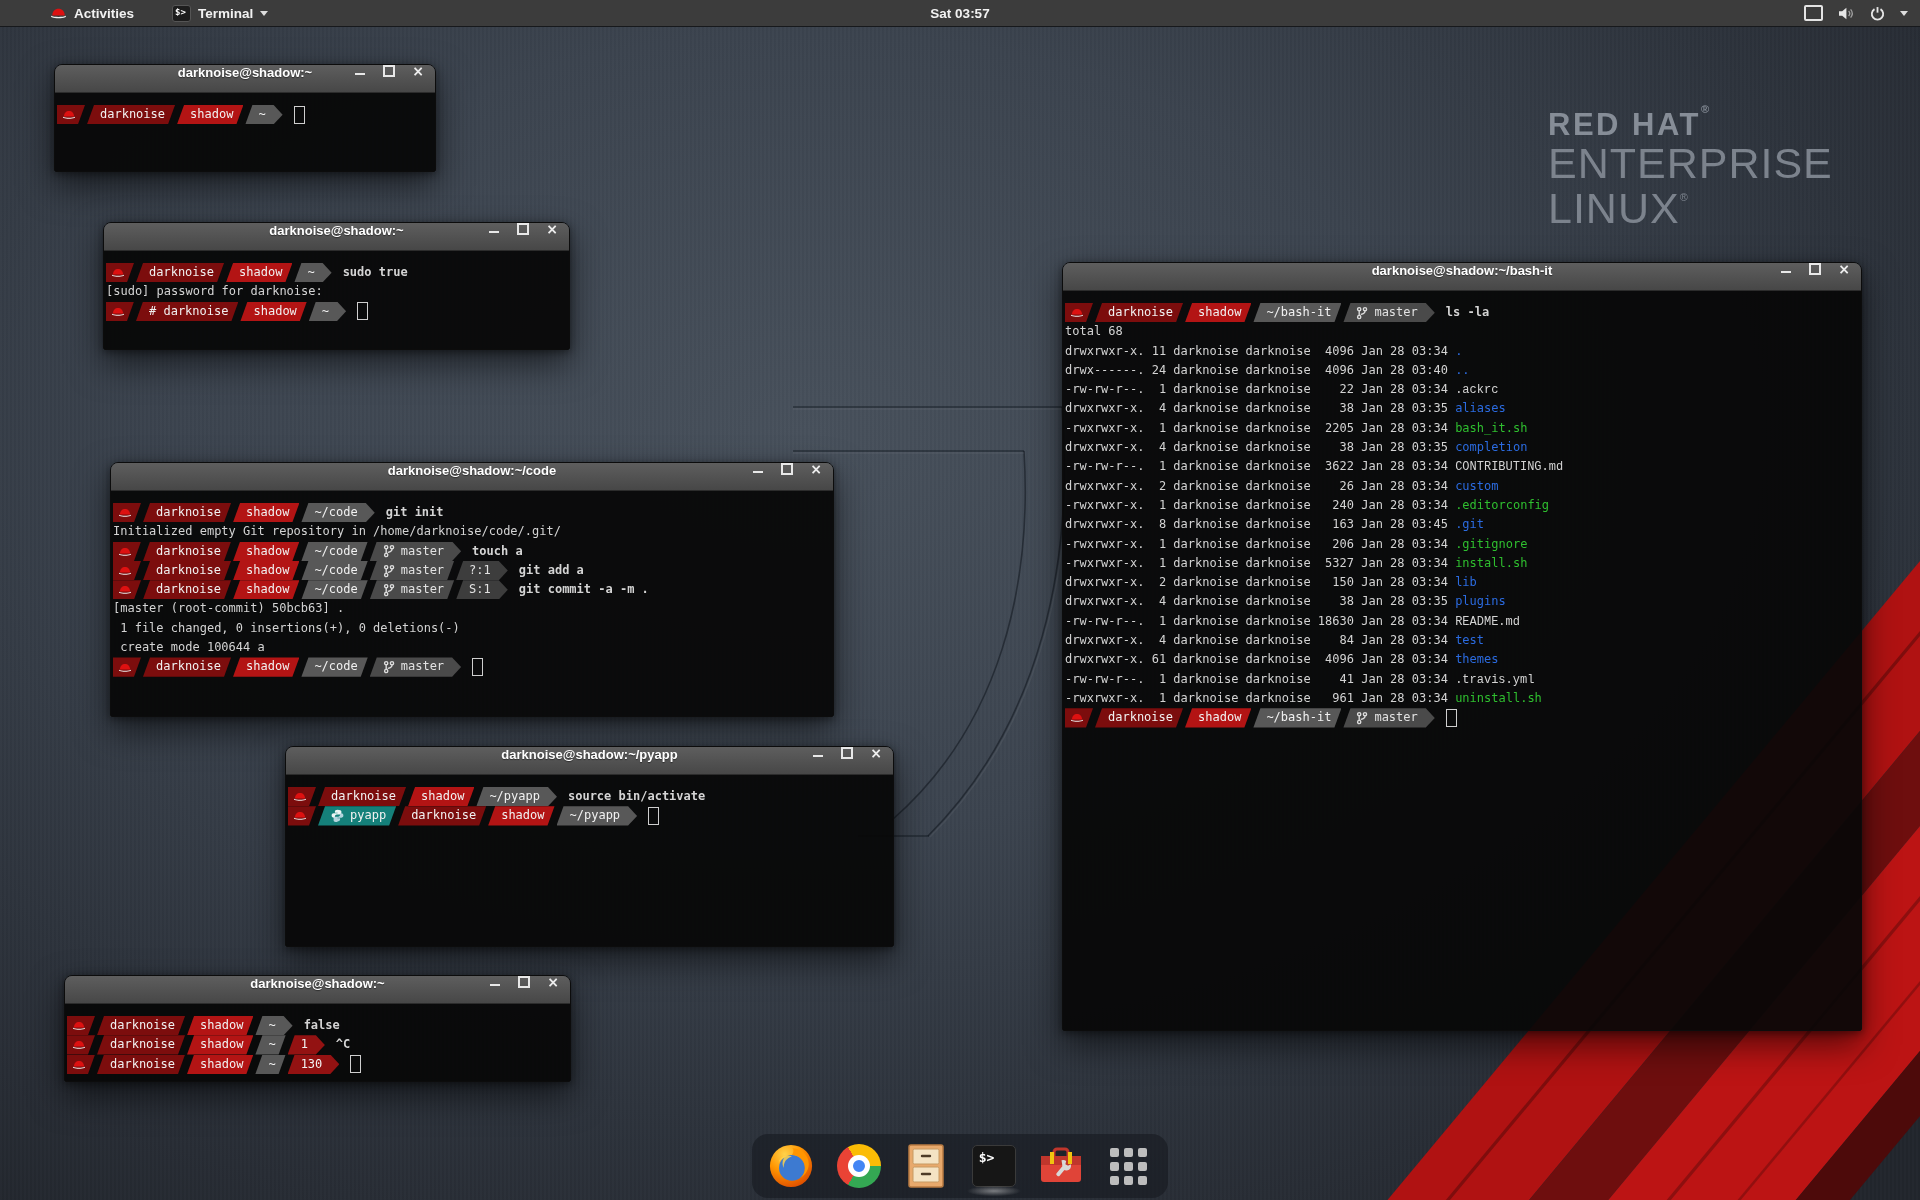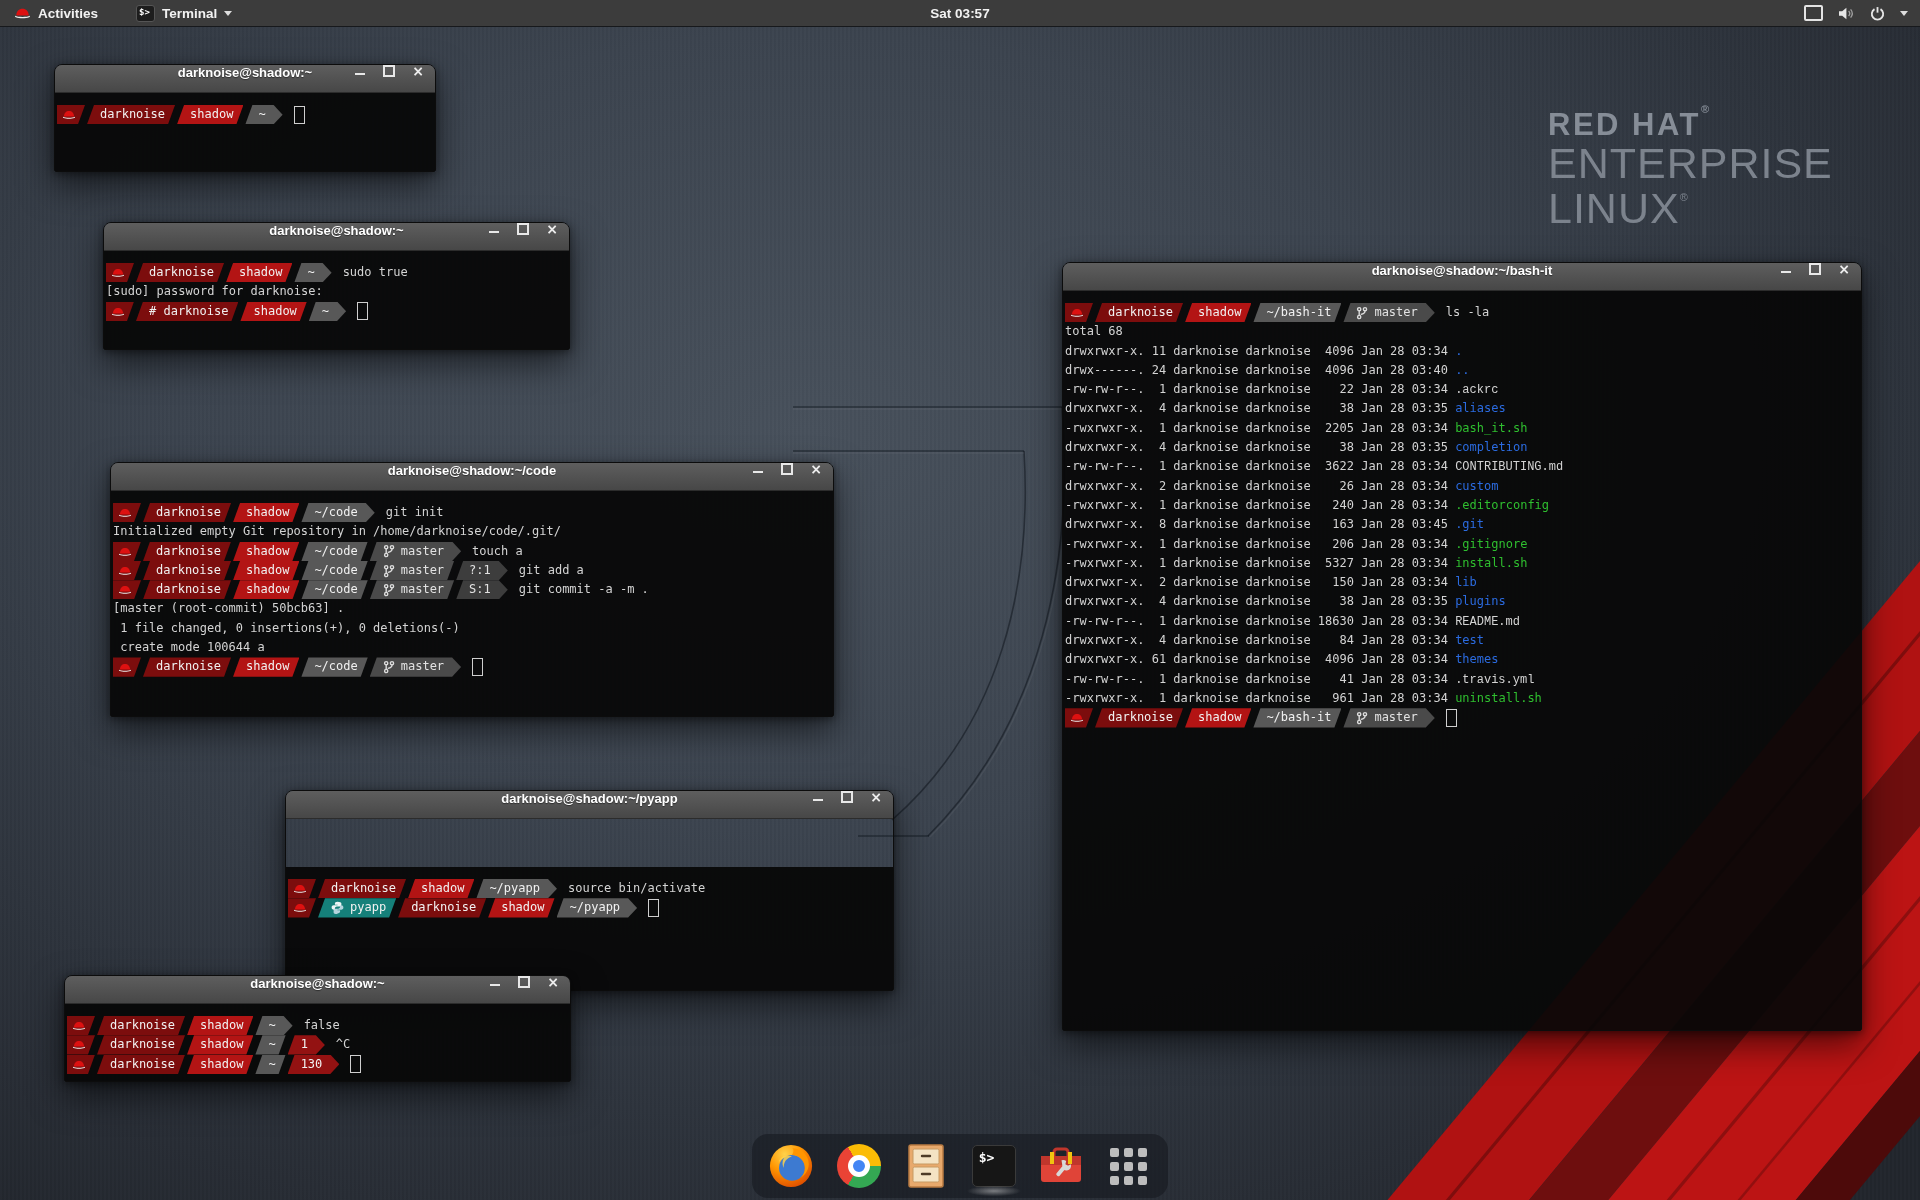--- a/index.html
+++ b/index.html
@@ -12,21 +12,21 @@
   #wallpaper-svg{position:absolute;inset:0;}
   
   .branding{position:absolute;left:1548px;top:104px;color:#848b95;line-height:1.04;}
   .branding .b1{font-size:31px;font-weight:bold;letter-spacing:2.5px;color:#868d97;}
   .branding .b2,.branding .b3{font-size:43px;font-weight:300;letter-spacing:1px;color:#7c838d;}
   .branding sup{font-size:11px;vertical-align:22px;letter-spacing:0;}
   
   #topbar{position:absolute;left:0;top:0;width:1920px;height:26px;background:#3c3c3c;
     border-bottom:1px solid #17191c;display:flex;align-items:center;color:#f2f2f2;z-index:60;
     font-size:13.5px;font-weight:600;}
-  .tb-left{display:flex;align-items:center;gap:26px;padding-left:8px;}
+  .tb-left{display:flex;align-items:center;gap:26px;padding-left:8px;margin-left:36px;}
   .tb-item{display:flex;align-items:center;gap:7px;cursor:default;height:26px;padding:0 6px;}
   .tb-clock{position:absolute;left:50%;transform:translateX(-50%);top:0;height:26px;display:flex;align-items:center;}
   .tb-right{margin-left:auto;display:flex;align-items:center;gap:15px;padding-right:12px;}
   .mini-term{width:19px;height:17px;background:#1d1d1d;border:1px solid #555;border-radius:3px;
     color:#fff;font-family:"DejaVu Sans Mono",monospace;font-size:9px;font-weight:bold;line-height:10px;padding:1px 0 0 2px;box-sizing:border-box;}
   .caret{width:0;height:0;border-left:4px solid transparent;border-right:4px solid transparent;border-top:5px solid #ddd;}
   .disp-ic{width:15px;height:12px;border:2px solid #e4e4e4;border-radius:2px;}
   
   .term-window{position:absolute;display:flex;flex-direction:column;border:1px solid #0c0c0c;
     border-radius:8px 8px 2px 2px;box-shadow:0 14px 34px rgba(0,0,0,0.55), 0 2px 8px rgba(0,0,0,0.45);}
@@ -48,21 +48,21 @@
   .seg.last{clip-path:polygon(7px 0,calc(100% - 9px) 0,100% 50%,calc(100% - 9px) 100%,0 100%);padding-right:17px;}
   .seg-hat{background:var(--user_bg);clip-path:polygon(0 0,100% 0,calc(100% - 7px) 100%,0 100%);
     padding:0 9px 0 5px;margin-right:2px;display:inline-flex;align-items:center;}
   .seg-user{background:var(--user_bg);}
   .seg-host{background:var(--host_bg);}
   .seg-path{background:var(--path_bg);}
   .seg-branch{background:var(--branch_bg);color:#e2e2e2;align-items:center;}
   .seg-status{background:var(--status_bg);color:#e2e2e2;}
   .seg-exit{background:var(--exit_bg);}
   .seg-venv{background:var(--venv_bg);}
-  .cmd{margin-left:9px;color:var(--text_color);display:inline-flex;align-items:center;}
+  .cmd{margin-left:9px;color:var(--text_color);display:inline-flex;align-items:center;font-weight:bold;}
   .cursor{display:inline-block;width:9px;height:16px;border:1px solid #cfcfcf;margin-left:9px;align-self:center;}
   .fn-dir{color:var(--dir_color);}
   .fn-exec{color:var(--exec_color);}
   .fn-plain{color:var(--text_color);font-family:Liberation Mono, monospace;}
   
   #dock{position:absolute;left:50%;bottom:2px;transform:translateX(-50%);
     width:416px;height:64px;background:rgba(23,26,32,0.62);border-radius:16px;
     display:flex;align-items:center;justify-content:space-between;padding:0 16px;box-sizing:border-box;z-index:50;}
   .dock-ic{width:46px;height:46px;position:relative;display:flex;align-items:center;justify-content:center;}
   .dock-term{width:44px;height:42px;background:#161616;border:1px solid #3a3a3a;border-radius:5px;
@@ -253,21 +253,21 @@
               </svg></span><span class="seg seg-user">darknoise</span><span class="seg seg-host">shadow</span><span class="seg seg-path">~/code</span><span class="seg seg-branch last"><svg width="12" height="14" viewBox="0 0 12 14" style="margin-right:6px">
                 <g fill="none" stroke="#dcdcdc" stroke-width="1.4">
                   <circle cx="3.2" cy="3.2" r="1.6"></circle>
                   <circle cx="9" cy="3.2" r="1.6"></circle>
                   <circle cx="3.2" cy="11" r="1.6"></circle>
                   <path d="M3.2 4.9v4.4M9 4.9c0 2.6-2.7 3.1-4.3 3.5"></path>
                 </g>
               </svg>master</span><span class="cursor"></span></div>
         </div>
       </div>
-      <div class="term-window" style="left: 285px; top: 790px; width: 607px; height: 199px; z-index: 13; gap: 48px;">
+      <div class="term-window" style="left: 285px; top: 746px; width: 607px; height: 199px; z-index: 13;">
         <div class="titlebar">
           <span class="title">darknoise@shadow:~/pyapp</span>
           <span class="controls">
             <span class="wbtn min">
               <i></i>
             </span>
             <span class="wbtn max">
               <i></i>
             </span>
             <span class="wbtn close">×</span>

